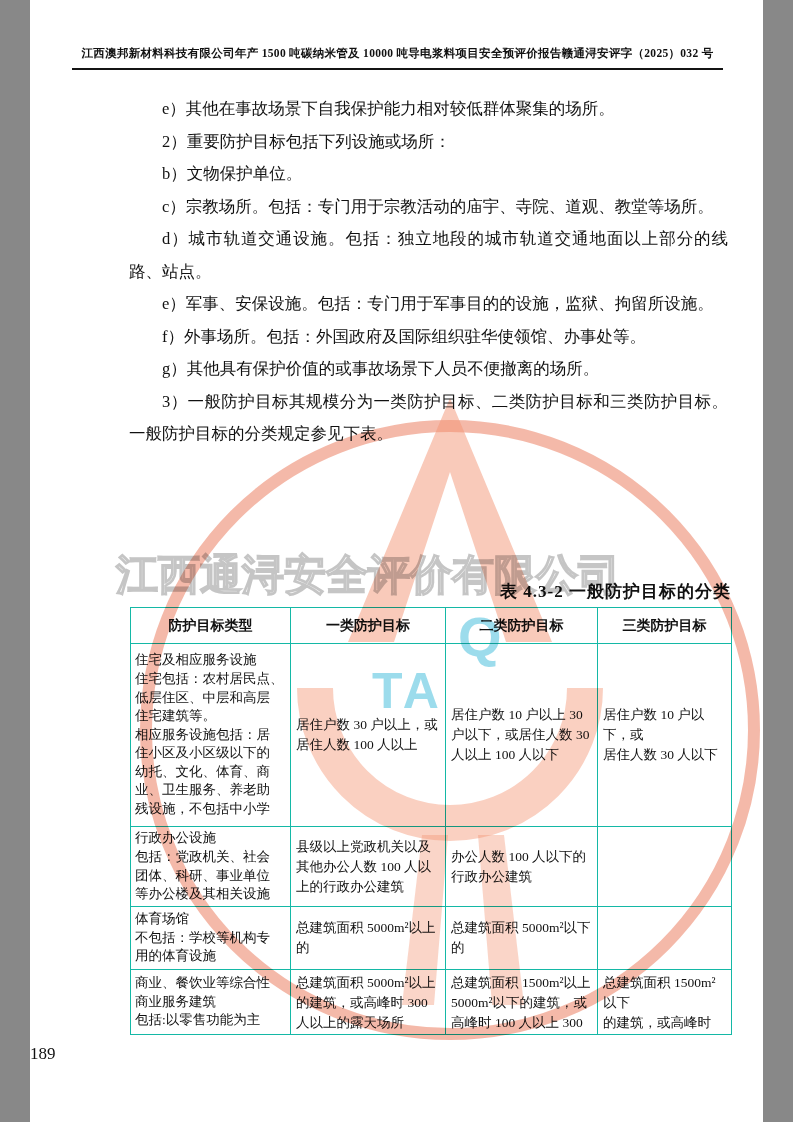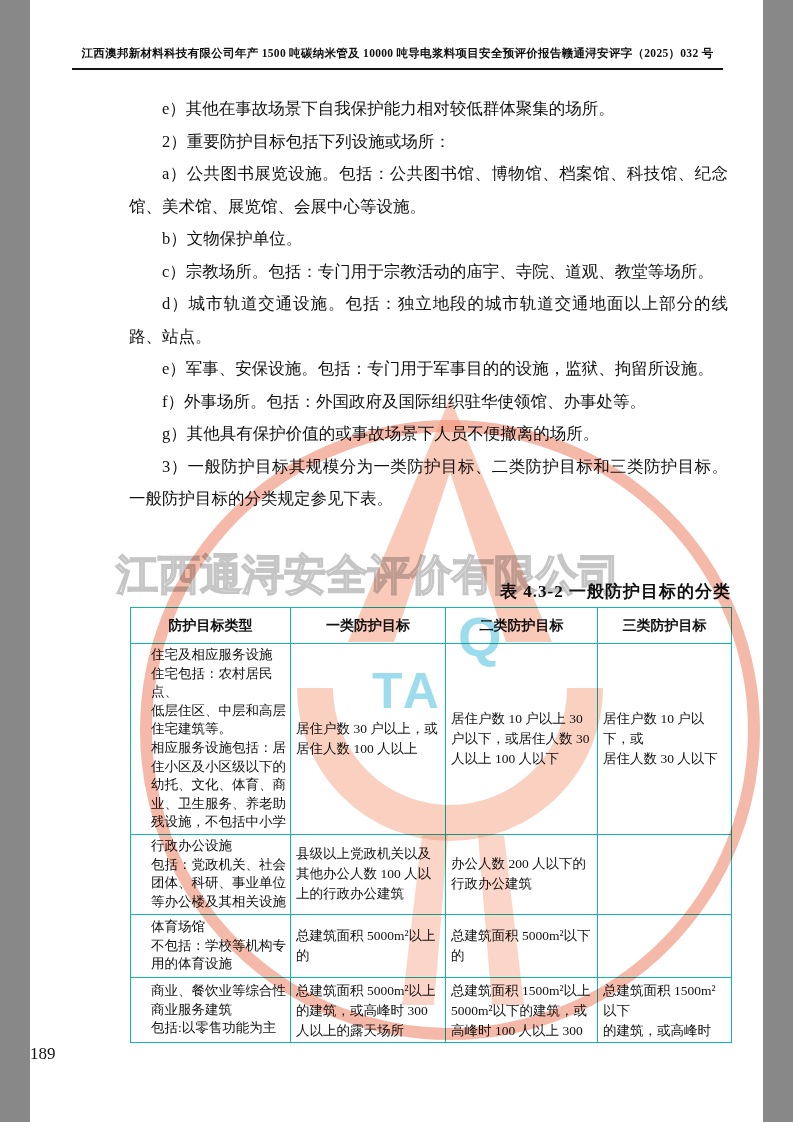--- a/index.html
+++ b/index.html
@@ -25,21 +25,21 @@
     position:absolute;top:580px;left:100px;width:601px;z-index:1;
     text-align:right;font-size:17px;font-weight:700;letter-spacing:1px;
   }
   table.cls{
     position:absolute;top:607px;left:100px;z-index:1;
     border-collapse:collapse;table-layout:fixed;width:601px;
   }
   table.cls td,table.cls th{border:1px solid #14b8a6;overflow:hidden;}
   table.cls th{font-size:14px;font-weight:700;text-align:center;vertical-align:middle;height:35px;padding:0 2px;}
   .cell{white-space:pre-line;font-size:13.5px;}
-  td.c1{vertical-align:middle;padding:2px 2px 2px 20px;}
+  td.c1{vertical-align:middle;padding:2px 2px 2px 4px;}
   td.c1 .cell{line-height:18.6px;}
   td.val{vertical-align:middle;padding:3px 5px;}
   td.val .cell{line-height:20px;}
   tr.r1{height:183px;} tr.r2{height:80px;} tr.r3{height:63px;}
   tr.r4{height:62px;} tr.r4 .cell{max-height:58px;overflow:hidden;}
   
   .page-num{
     position:absolute;top:1044px;left:0;width:100%;z-index:1;
     text-align:left;font-size:17px;
   }
@@ -60,21 +60,20 @@
 
 <div class="page">
 
   <div class="doc-header">
     <span>江西澳邦新材料科技有限公司年产 1500 吨碳纳米管及 10000 吨导电浆料项目安全预评价报告赣通浔安评字（2025）032 号</span>
   </div>
 
   <div class="doc-body">
     <p>e）其他在事故场景下自我保护能力相对较低群体聚集的场所。</p>
     <p>2）重要防护目标包括下列设施或场所：</p>
-    <p>a）公共图书展览设施。包括：公共图书馆、博物馆、档案馆、科技馆、纪念馆、美术馆、展览馆、会展中心等设施。</p>
     <p>b）文物保护单位。</p>
     <p>c）宗教场所。包括：专门用于宗教活动的庙宇、寺院、道观、教堂等场所。</p>
     <p>d）城市轨道交通设施。包括：独立地段的城市轨道交通地面以上部分的线路、站点。</p>
     <p>e）军事、安保设施。包括：专门用于军事目的的设施，监狱、拘留所设施。</p>
     <p>f）外事场所。包括：外国政府及国际组织驻华使领馆、办事处等。</p>
     <p>g）其他具有保护价值的或事故场景下人员不便撤离的场所。</p>
     <p>3）一般防护目标其规模分为一类防护目标、二类防护目标和三类防护目标。一般防护目标的分类规定参见下表。</p>
   </div>
 
   <div class="tbl-title">表 4.3-2  一般防护目标的分类</div>
@@ -125,21 +124,21 @@
 包括：党政机关、社会
 团体、科研、事业单位
 等办公楼及其相关设施</div>
           </td>
       <td class="val">
             <div class="cell">县级以上党政机关以及
 其他办公人数 100 人以
 上的行政办公建筑</div>
           </td>
       <td class="val">
-            <div class="cell">办公人数 200 人以下的
+            <div class="cell">办公人数 100 人以下的
 行政办公建筑</div>
           </td>
       <td class="val">
             <div class="cell"></div>
           </td>
     </tr>
     <tr class="r3">
       <td class="c1">
             <div class="cell">体育场馆
 不包括：学校等机构专

